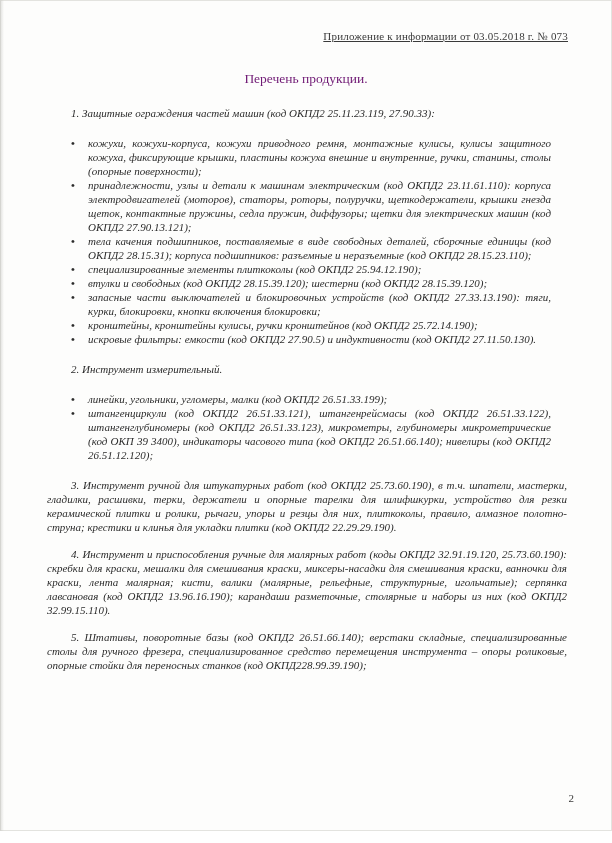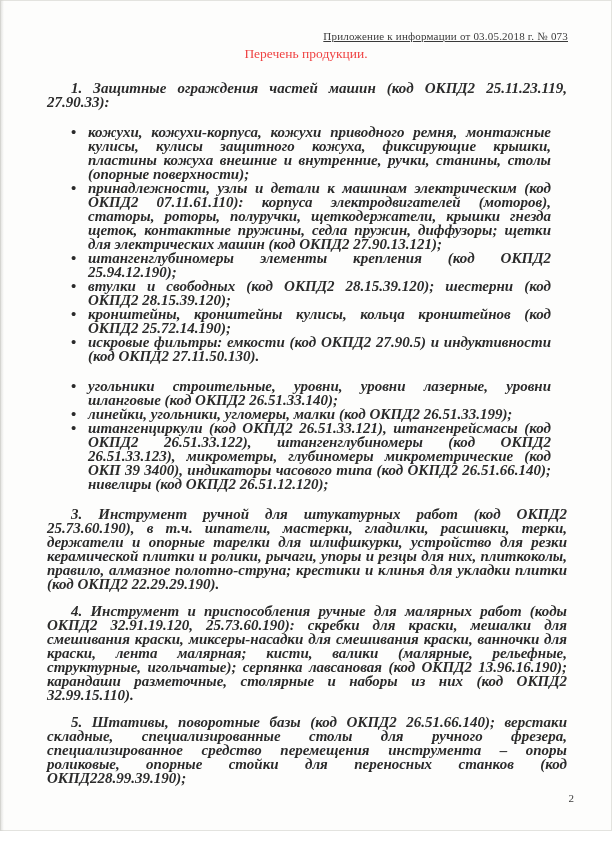--- a/index.html
+++ b/index.html
@@ -30,30 +30,30 @@
   }
   .header-line {
     margin: 30px 44px 0 0;
     text-align: right;
     font-size: 11px;
     letter-spacing: 0.2px;
     text-decoration: underline;
     color: #3a3a3a;
   }
   .doc-title {
-    margin-top: 4px;
+    margin-top: 29px;
     text-align: center;
     font-size: 13.5px;
-    color: #ef4444;
+    color: #701a75;
   }
   .content {
     margin: 0 45px 0 47px;
-    font-size: 15px;
+    font-size: 11px;
     line-height: 14px;
-    font-weight: bold;
+    font-weight: normal;
     font-style: italic;
     text-align: justify;
   }
   .section-heading {
     margin: 13px 0 0 0;
     text-indent: 24px;
   }
   .section-heading.first {
     margin-top: 19px;
   }
@@ -95,30 +95,32 @@
   <div class="header-line">Приложение к информации от 03.05.2018 г. № 073</div>
 
   <div class="doc-title">Перечень продукции.</div>
 
   <div class="content">
 
     <p class="section-heading first">1. Защитные ограждения частей машин (код ОКПД2 25.11.23.119, 27.90.33):</p>
 
     <ul class="bullets">
       <li>кожухи, кожухи-корпуса, кожухи приводного ремня, монтажные кулисы, кулисы защитного кожуха, фиксирующие крышки, пластины кожуха внешние и внутренние, ручки, станины, столы (опорные поверхности);</li>
-      <li>принадлежности, узлы и детали к машинам электрическим (код ОКПД2 07.11.61.110): корпуса электродвигателей (моторов), статоры, роторы, полуручки, щеткодержатели, крышки гнезда щеток, контактные пружины, седла пружин, диффузоры; щетки для электрических машин (код ОКПД2 27.90.13.121);</li>
-      <li>штангенглубиномеры элементы крепления (код ОКПД2 25.94.12.190);</li>
+      <li>принадлежности, узлы и детали к машинам электрическим (код ОКПД2 23.11.61.110): корпуса электродвигателей (моторов), статоры, роторы, полуручки, щеткодержатели, крышки гнезда щеток, контактные пружины, седла пружин, диффузоры; щетки для электрических машин (код ОКПД2 27.90.13.121);</li>
+      <li>тела качения подшипников, поставляемые в виде свободных деталей, сборочные единицы (код ОКПД2 28.15.31); корпуса подшипников: разъемные и неразъемные (код ОКПД2 28.15.23.110);</li>
+      <li>специализированные элементы плиткоколы (код ОКПД2 25.94.12.190);</li>
       <li>втулки и свободных (код ОКПД2 28.15.39.120); шестерни (код ОКПД2 28.15.39.120);</li>
-      <li>кронштейны, кронштейны кулисы, кольца кронштейнов (код ОКПД2 25.72.14.190);</li>
+      <li>запасные части выключателей и блокировочных устройств (код ОКПД2 27.33.13.190): тяги, курки, блокировки, кнопки включения блокировки;</li>
+      <li>кронштейны, кронштейны кулисы, ручки кронштейнов (код ОКПД2 25.72.14.190);</li>
       <li>искровые фильтры: емкости (код ОКПД2 27.90.5) и индуктивности (код ОКПД2 27.11.50.130).</li>
     </ul>
 
+    <p class="section-heading">2. Инструмент измерительный.</p>
 
     <ul class="bullets">
-      <li>угольники строительные, уровни, уровни лазерные, уровни шланговые (код ОКПД2 26.51.33.140);</li>
       <li>линейки, угольники, угломеры, малки (код ОКПД2 26.51.33.199);</li>
       <li>штангенциркули (код ОКПД2 26.51.33.121), штангенрейсмасы (код ОКПД2 26.51.33.122), штангенглубиномеры (код ОКПД2 26.51.33.123), микрометры, глубиномеры микрометрические (код ОКП 39 3400), индикаторы часового типа (код ОКПД2 26.51.66.140); нивелиры (код ОКПД2 26.51.12.120);</li>
     </ul>
 
     <p class="para">3. Инструмент ручной для штукатурных работ (код ОКПД2 25.73.60.190), в т.ч. шпатели, мастерки, гладилки, расшивки, терки, держатели и опорные тарелки для шлифшкурки, устройство для резки керамической плитки и ролики, рычаги, упоры и резцы для них, плиткоколы, правило, алмазное полотно-струна; крестики и клинья для укладки плитки (код ОКПД2 22.29.29.190).</p>
 
     <p class="para">4. Инструмент и приспособления ручные для малярных работ (коды ОКПД2 32.91.19.120, 25.73.60.190): скребки для краски, мешалки для смешивания краски, миксеры-насадки для смешивания краски, ванночки для краски, лента малярная; кисти, валики (малярные, рельефные, структурные, игольчатые); серпянка лавсановая (код ОКПД2 13.96.16.190); карандаши разметочные, столярные и наборы из них (код ОКПД2 32.99.15.110).</p>
 
     <p class="para">5. Штативы, поворотные базы (код ОКПД2 26.51.66.140); верстаки складные, специализированные столы для ручного фрезера, специализированное средство перемещения инструмента – опоры роликовые, опорные стойки для переносных станков (код ОКПД228.99.39.190);</p>
 

